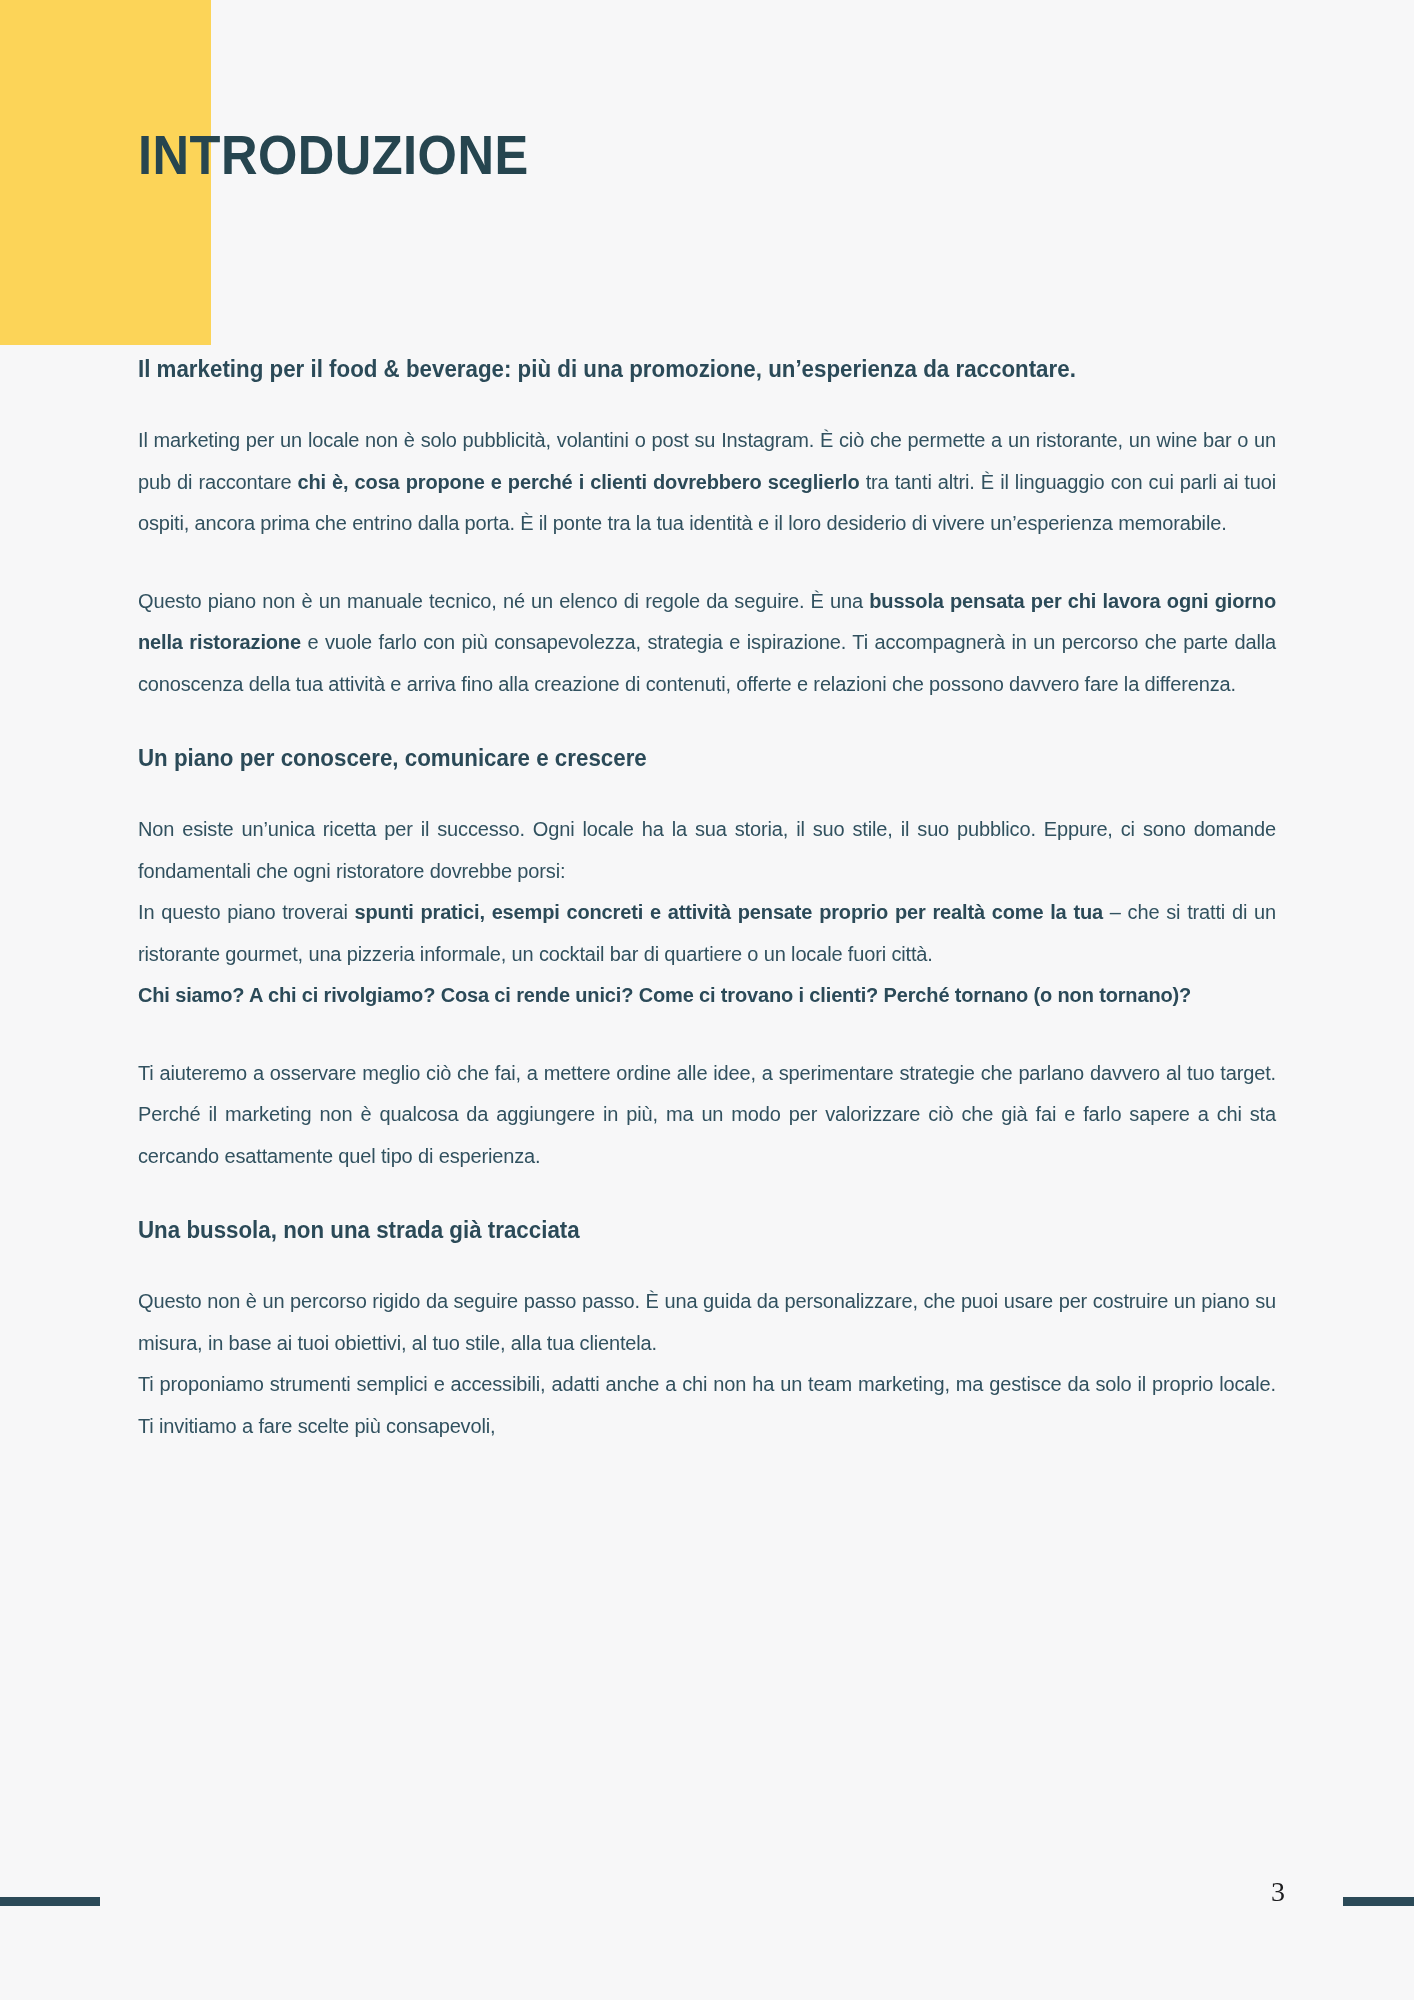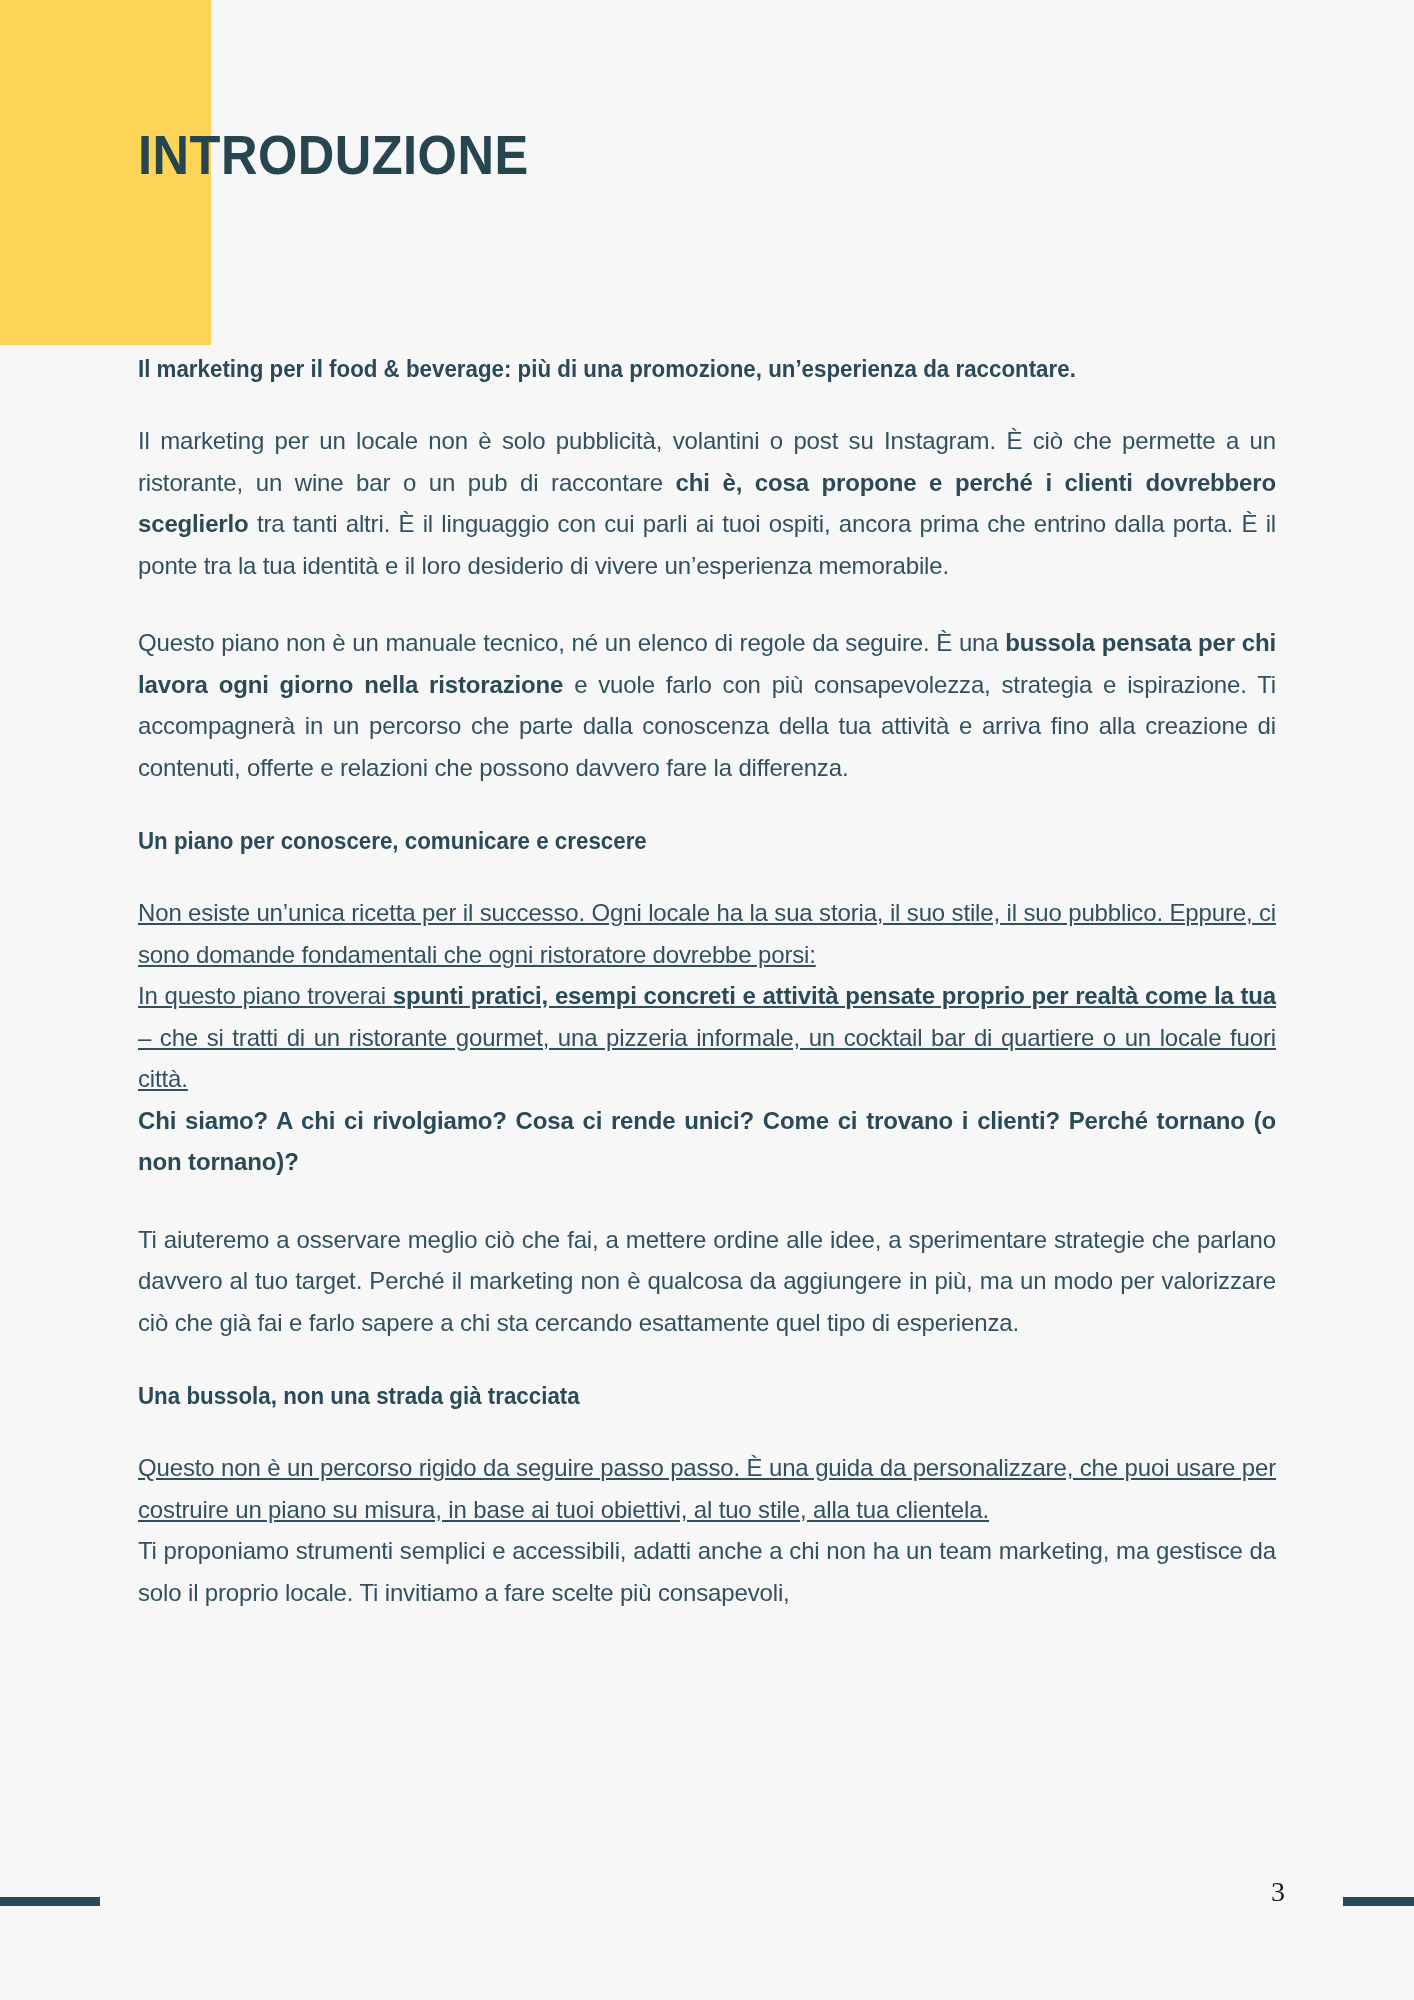--- a/index.html
+++ b/index.html
@@ -75,33 +75,32 @@
     line-height: 34px;
     font-weight: 700;
     color: #2b4a58;
     margin: 0 0 34px 0;
     transform: scaleX(0.95);
     transform-origin: left top;
     white-space: nowrap;
   }
 
   p.body {
-    font-size: 24px;
+    font-size: 20px;
     line-height: 41.5px;
     font-weight: 400;
     color: #31515f;
     margin: 0 0 36px 0;
     text-align: justify;
     text-justify: inter-word;
     letter-spacing: -0.15px;
   }
 
   p.body.tight {
     margin-bottom: 0;
-    text-decoration: underline;
   }
 
   p.body b, p.body strong {
     font-weight: 700;
     color: #2b4a58;
   }
 
   .nojust {
     text-align: left;
   }

